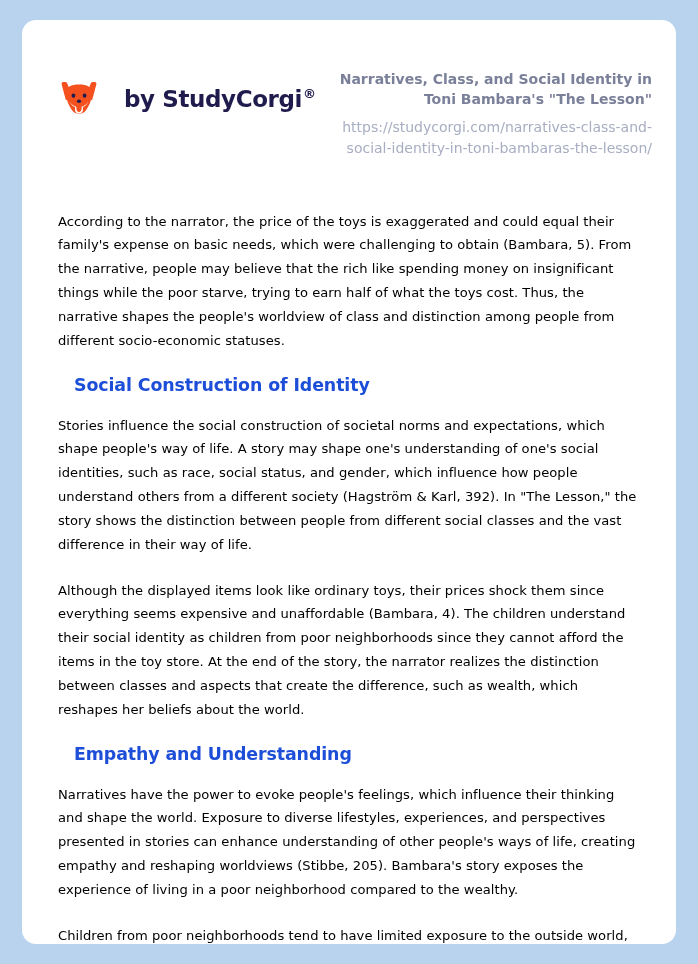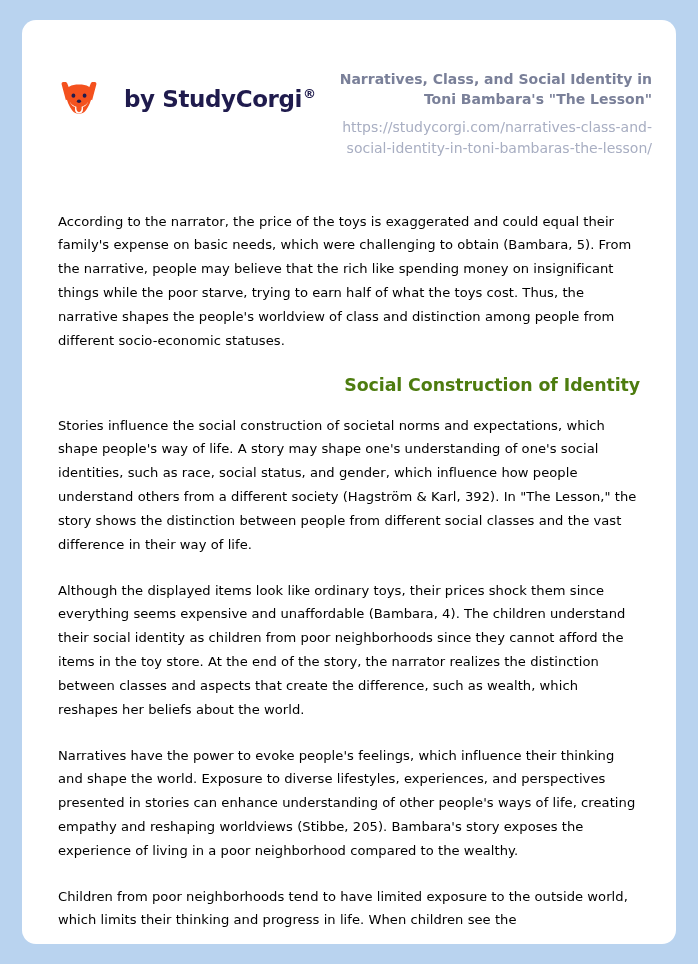--- a/index.html
+++ b/index.html
@@ -84,24 +84,23 @@
   .content p {
     font-size: 13.1px;
     line-height: 1.82;
     color: #000000;
     margin: 11px 0 22px 0;
     letter-spacing: 0.05px;
   }
   .content h2 {
     font-size: 17.4px;
     font-weight: bold;
-    color: #4d7c0f;
-    margin: 20px 0 19px 4px;
+    color: #1d4ed8;
+    margin: 20px 0 19px 16px;
     letter-spacing: -0.1px;
-    text-align: right;
   }
   .content .sec-first {
     margin-top: 12px;
   }
 </style>
 </head>
 <body>
 
 <div class="page-card">
 
@@ -126,17 +125,18 @@
       <div class="doc-url">https://studycorgi.com/narratives-class-and-social-identity-in-toni-bambaras-the-lesson/</div>
     </div>
 
   </div>
 
   <div class="content">
     <p>According to the narrator, the price of the toys is exaggerated and could equal their family's expense on basic needs, which were challenging to obtain (Bambara, 5). From the narrative, people may believe that the rich like spending money on insignificant things while the poor starve, trying to earn half of what the toys cost. Thus, the narrative shapes the people's worldview of class and distinction among people from different socio-economic statuses.</p>
     <h2 class="sec-first">Social Construction of Identity</h2>
     <p>Stories influence the social construction of societal norms and expectations, which shape people's way of life. A story may shape one's understanding of one's social identities, such as race, social status, and gender, which influence how people understand others from a different society (Hagström &amp; Karl, 392). In "The Lesson," the story shows the distinction between people from different social classes and the vast difference in their way of life.</p>
     <p>Although the displayed items look like ordinary toys, their prices shock them since everything seems expensive and unaffordable (Bambara, 4). The children understand their social identity as children from poor neighborhoods since they cannot afford the items in the toy store. At the end of the story, the narrator realizes the distinction between classes and aspects that create the difference, such as wealth, which reshapes her beliefs about the world.</p>
+    <h2>Empathy and Understanding</h2>
     <p>Narratives have the power to evoke people's feelings, which influence their thinking and shape the world. Exposure to diverse lifestyles, experiences, and perspectives presented in stories can enhance understanding of other people's ways of life, creating empathy and reshaping worldviews (Stibbe, 205). Bambara's story exposes the experience of living in a poor neighborhood compared to the wealthy.</p>
     <p>Children from poor neighborhoods tend to have limited exposure to the outside world, which limits their thinking and progress in life. When children see the</p>
   </div>
 
 </div>
 
 </body></html>

